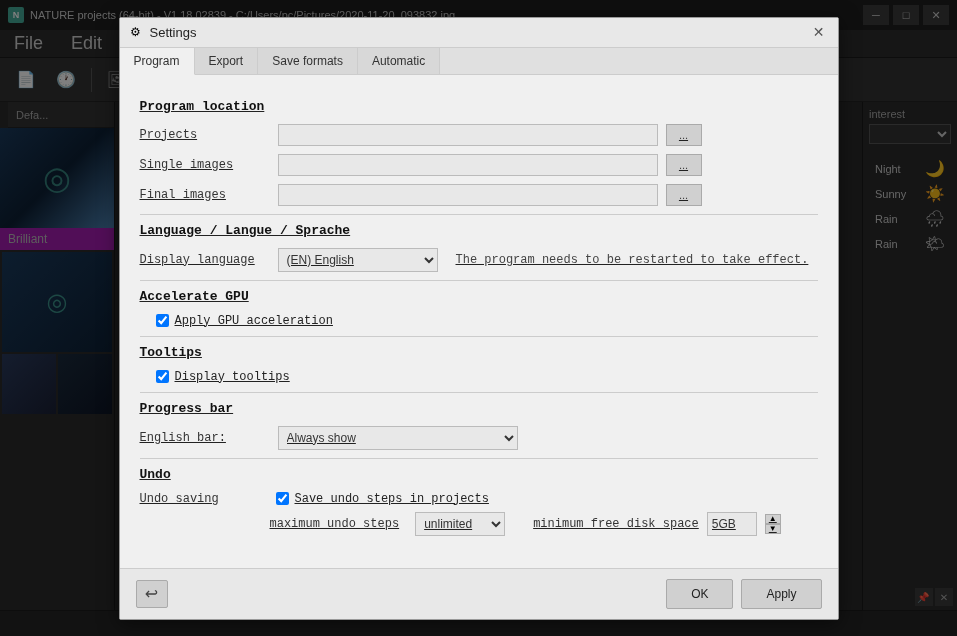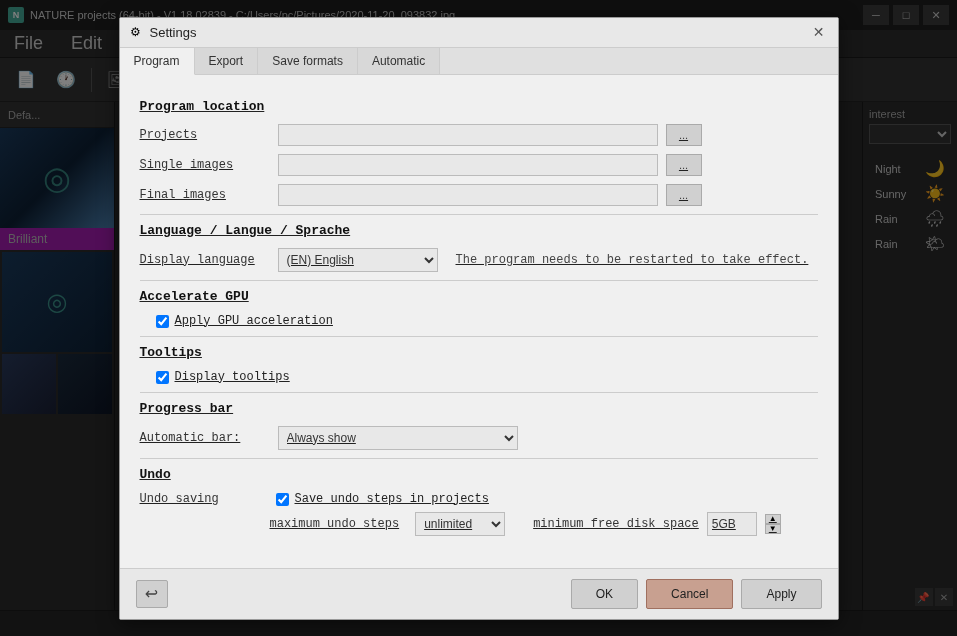--- a/index.html
+++ b/index.html
@@ -101,20 +101,21 @@
     }
     .sidebar-tabs {
       height: 26px;
       background: #333;
       display: flex;
       align-items: center;
       padding: 0 8px;
       font-size: 11px;
       color: #aaa;
       border-bottom: 1px solid #222;
+      margin-left: 8px;
     }
     .sidebar-thumb {
       width: 100%;
       height: 100px;
       background: #222;
       overflow: hidden;
       position: relative;
     }
     .sidebar-thumb-img {
       width: 100%;
@@ -346,21 +347,21 @@
     }
     .lang-note {
       margin-left: 10px;
       color: #444;
       font-size: 12px;
       font-family: 'Courier New', monospace;
     }
 
     .checkbox-row {
       display: flex;
-      align-items: flex-end;
+      align-items: flex-start;
       gap: 6px;
       margin-bottom: 6px;
     }
     .checkbox-row input[type="checkbox"] {
       width: 13px; height: 13px;
       cursor: pointer;
     }
     .checkbox-label {
       font-size: 12px;
       color: #222;
@@ -631,21 +632,21 @@
       <div class="section-header">Tooltips</div>
       <div class="checkbox-row" style="margin-left:16px;">
         <input type="checkbox" id="tooltip-chk" checked="" style="">
         <label class="checkbox-label" for="tooltip-chk">Display tooltips</label>
       </div>
 
       <div class="divider-line"></div>
 
       <div class="section-header">Progress bar</div>
       <div class="form-row">
-        <span class="form-label">Automatic bar:</span>
+        <span class="form-label">English bar:</span>
         <select class="progress-select">
           <option>Always show</option>
           <option>Never show</option>
           <option>When processing</option>
         </select>
       </div>
 
       <div class="divider-line"></div>
 
       <div class="section-header">Undo</div>
@@ -670,18 +671,17 @@
           <button class="spinner-btn">▼</button>
         </div>
       </div>
 
     </div>
 
     <div class="dialog-footer">
       <button class="footer-reset-btn">↩</button>
       <div class="footer-spacer"></div>
       <button class="footer-btn">OK</button>
-      <button class="footer-btn cancel">Cancel</button>
       <button class="footer-btn apply">Apply</button>
     </div>
 
   </div>
 </div>
 
 </body></html>

